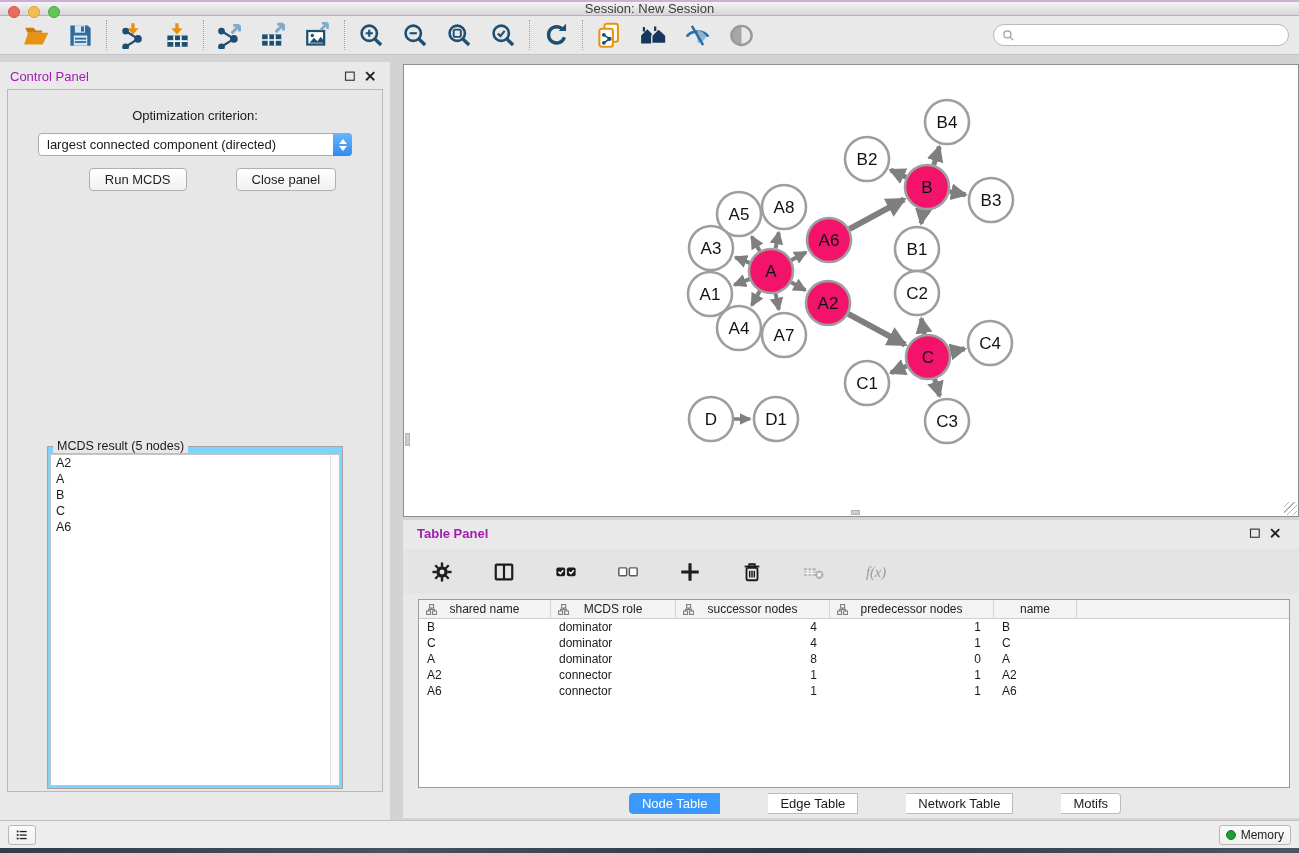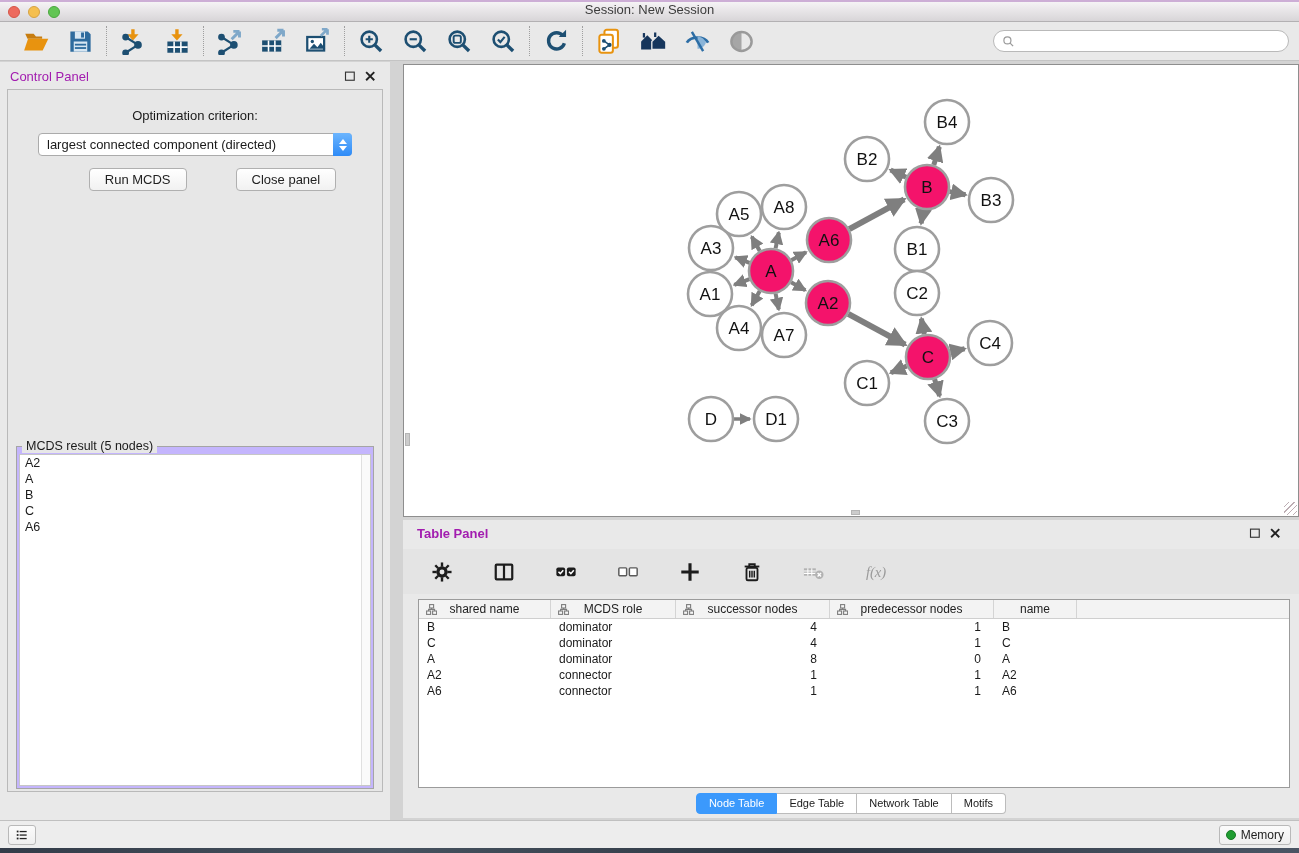--- a/index.html
+++ b/index.html
@@ -1,22 +1,22 @@
 <!DOCTYPE html>
 <html><head>
 <meta charset="utf-8">
 <style>
   * { margin:0; padding:0; box-sizing:border-box; }
   html,body { width:1299px; height:853px; overflow:hidden; }
   body { font-family:"Liberation Sans", sans-serif; background:#d3d3d3; color:#1a1a1a; position:relative; }
   .app { position:absolute; inset:0; }
 
   
-  .titlebar { height:22px; background:linear-gradient(#f5f3f5,#d8d5d8); border-top:2px solid #cdaed6;
-    border-bottom:1px solid #b3b1b3; position:relative; display:flex; justify-content:center; }
+  .titlebar { height:16px; background:linear-gradient(#f5f3f5,#d8d5d8); border-top:2px solid #cdaed6;
+    border-bottom:1px solid #b3b1b3; position:relative; display:flex; align-items:center; justify-content:center; }
   .titlebar .title { font-size:13px; color:#3c3c3c; }
   .lights { position:absolute; left:8px; top:4px; display:flex; gap:8px; }
   .light { width:12px; height:12px; border-radius:50%; }
   .light.red{ background:#ed6a5e; border:1px solid #d55548;}
   .light.yellow{ background:#f5bf4f; border:1px solid #d6a243;}
   .light.green{ background:#62c554; border:1px solid #4aa73e;}
 
   
   .toolbar { height:39px; background:#e9e9e9; border-bottom:1px solid #c4c4c4; display:flex; align-items:center; padding:0 10px; }
   .tgroup { display:flex; align-items:center; gap:8px; padding:0 8px; }
@@ -48,21 +48,21 @@
   .optlabel { margin-top:18px; font-size:13px; }
   .selectbox { margin-top:10px; width:314px; height:23px; background:#fff; border:1px solid #ababab; border-radius:4px;
     display:flex; align-items:center; cursor:pointer; position:relative; }
   .selectbox .selval { flex:1; font-size:13px; padding:0 8px; white-space:nowrap; }
   .stepper { width:19px; height:23px; margin-right:-1px; border-radius:0 4px 4px 0; background:linear-gradient(#6cb5fe,#2e8bf7);
     display:flex; flex-direction:column; align-items:center; justify-content:center; gap:2px; }
   .stepper .up { width:0; height:0; border-left:4px solid transparent; border-right:4px solid transparent; border-bottom:5px solid #fff; }
   .stepper .down { width:0; height:0; border-left:4px solid transparent; border-right:4px solid transparent; border-top:5px solid #fff; }
   .btnrow { margin-top:12px; display:flex; gap:14px; }
   .pushbtn { font-size:13px; padding:3px 15px; background:linear-gradient(#ffffff,#f1f1f1); border:1px solid #b0b0b0; border-radius:4px; cursor:pointer; color:#222;margin-left:35px; }
-  .fieldset { margin-top:auto; margin-bottom:2px; width:358px; height:343px; border:1px solid #a5a5a5; position:relative; background:#c4b5fd; }
+  .fieldset { margin-top:auto; margin-bottom:2px; width:296px; height:343px; border:1px solid #a5a5a5; position:relative; background:#7dd3fc; }
   .fieldset .legend { position:absolute; top:-8px; left:5px; background:#e7e7e7; padding:0 4px; font-size:12.5px; }
   .resultlist { position:absolute; inset:7px 2px 2px 2px; background:#fff; border:1px solid #c6c6c6; overflow:hidden; }
   .resultlist .scroll { position:absolute; top:0; right:0; bottom:0; width:9px; background:#fafafa; border-left:1px solid #e0e0e0; }
   .ritem { font-size:12.5px; line-height:16px; padding-left:5px; }
 
   
   .rightcol { position:absolute; left:403px; top:0; right:0; height:100%; }
 
   
   .netwin { position:absolute; top:2px; left:0; right:0; height:453px; border:1px solid #8e8e8e; background:#fff; }
@@ -87,21 +87,21 @@
   .ttbtn.disabled { cursor:default; }
   .tablewrap { margin:5px 9px 0 15px; flex:1; background:#fff; border:1px solid #9b9b9b; overflow:hidden; position:relative; }
   .thead { display:flex; height:19px; background:#f3f3f3; border-bottom:1px solid #cfcfcf; }
   .thcell { position:relative; display:flex; align-items:center; justify-content:center; font-size:12px; color:#222;
     border-right:1px solid #d4d4d4; flex:0 0 auto; }
   .thcell svg { position:absolute; left:7px; width:11px; height:11px; }
   .trow { display:flex; height:16px; }
   .tcell { flex:0 0 auto; font-size:12px; line-height:16px; padding:0 8px; white-space:nowrap; }
   .tcell.right { text-align:right; padding-right:13px; }
   .ttabs { height:30px; display:flex; align-items:center; justify-content:center; }
-  .ttab { font-size:11px; height:21px; display:flex; align-items:center; padding:0 12px; background:#fff; border:1px solid #bcbcbc; border-left:none; cursor:pointer; }
+  .ttab { font-size:13px; height:21px; display:flex; align-items:center; padding:0 12px; background:#fff; border:1px solid #bcbcbc; border-left:none; cursor:pointer;margin-left:48px; }
   .ttab:first-child { border-left:1px solid #bcbcbc; border-radius:4px 0 0 4px; }
   .ttab:last-child { border-radius:0 4px 4px 0; }
   .ttab.active { background:#3b99fc; border-color:#3b99fc; color:#fff; }
 
   
   .statusbar { position:absolute; left:0; right:0; bottom:5px; height:28px; background:#ededed; border-top:1px solid #c0c0c0;
     display:flex; align-items:center; padding:0 8px; }
   .sbtn { height:20px; border:1px solid #b9b9b9; border-radius:3px; background:linear-gradient(#fbfbfb,#efefef);
     display:flex; align-items:center; gap:5px; padding:0 6px; cursor:pointer; font-size:12px; color:#222; }
   .sbtn svg { width:14px; height:14px; }

